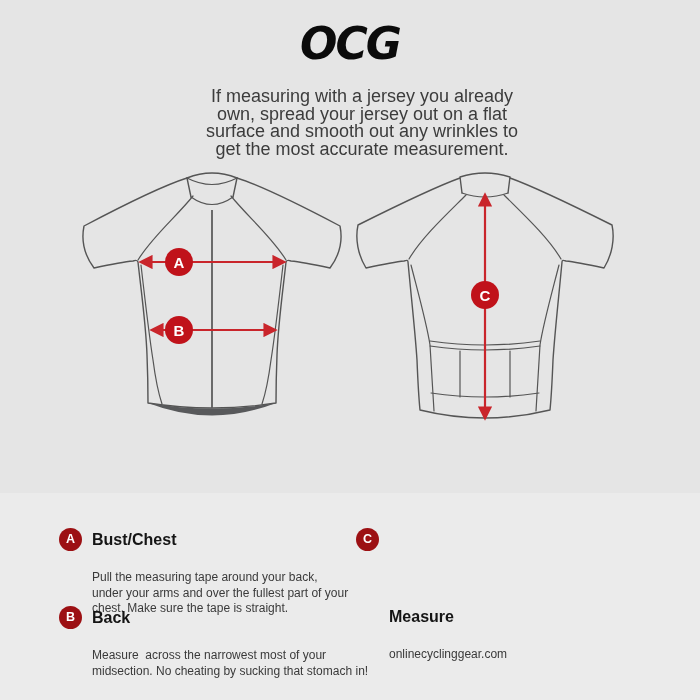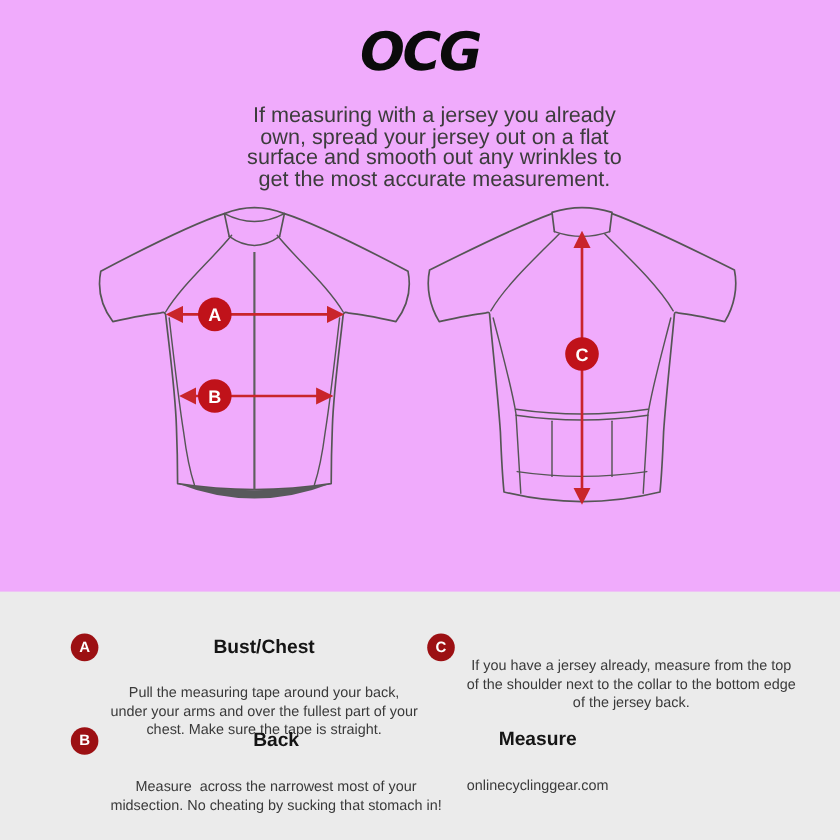--- a/index.html
+++ b/index.html
@@ -1,17 +1,17 @@
 <!DOCTYPE html>
 <html style="--c-arrow: #c9252b; --c-badge: #c0121a; --c-legendbadge: #9c1013; --c-outline: #555555; --c-hem: #58595b; --c-panel: #ebebeb;"><head>
 <meta charset="utf-8">
 <style>
   html,body{margin:0;padding:0;background:#fff;}
   .canvas{
-    position:relative;width:700px;height:700px;overflow:hidden;background:#f0abfc;
+    position:relative;width:700px;height:700px;overflow:hidden;background:#e5e5e5;
     font-family:"Liberation Sans",sans-serif;
   }
   
   .logo{
     position:absolute;top:22px;left:0;width:700px;text-align:center;
     font-family:"DejaVu Sans",sans-serif;font-weight:900;font-size:44px;line-height:44px;
     letter-spacing:-2px;color:#0b0b0b;font-style:italic;
   }
   .intro{
     position:absolute;top:76px;left:0;width:700px;margin:12px;text-align:center;
@@ -30,21 +30,21 @@
   .badge-circle{fill:var(--c-badge,#c0121a);stroke:none;}
   .badge-letter{fill:#ffffff;font-family:"Liberation Sans",sans-serif;font-weight:bold;font-size:15px;text-anchor:middle;}
   
   .panel{position:absolute;left:0;top:493px;width:700px;height:207px;background:var(--c-panel,#ebebeb);}
   .legend-item{position:absolute;display:flex;gap:10px;align-items:flex-start;}
   .legend-badge{
     flex:0 0 auto;width:23px;height:23px;border-radius:50%;
     background:var(--c-legendbadge,#9c1013);color:#fff;
     font-weight:bold;font-size:12.5px;line-height:23px;text-align:center;
   }
-  .legend-body{display:flex;flex-direction:column;text-align:center;}
+  .legend-body{display:flex;flex-direction:column;}
   .legend-title{font-size:16px;font-weight:bold;color:#151515;line-height:23px;}
   .legend-desc{font-size:12px;color:#3a3a3a;line-height:15.5px;margin-top:19px;white-space:pre-wrap;}
   .item-a{left:59px;top:528px;width:296px;}
   .item-b{left:59px;top:606px;width:310px;}
   .item-c{left:356px;top:528px;width:320px;}
   .item-w{left:389px;top:605px;width:300px;}
 </style>
 </head>
 <body>
 
@@ -166,23 +166,20 @@
     <div class="legend-body">
       <div class="legend-title">Back</div>
       <div class="legend-desc">Measure  across the narrowest most of your
 midsection. No cheating by sucking that stomach in!</div>
     </div>
   </div>
 
   <div class="legend-item item-c">
     <div class="legend-badge">C</div>
     <div class="legend-body">
-      <div class="legend-desc">If you have a jersey already, measure from the top
-of the shoulder next to the collar to the bottom edge
-of the jersey back.</div>
     </div>
   </div>
 
   <div class="legend-item item-w">
     <div class="legend-body">
       <div class="legend-title">Measure</div>
       <div class="legend-desc">onlinecyclinggear.com</div>
     </div>
   </div>
 

